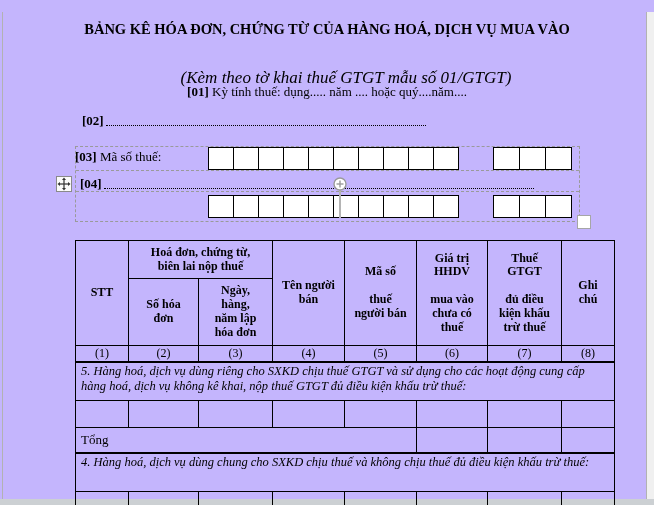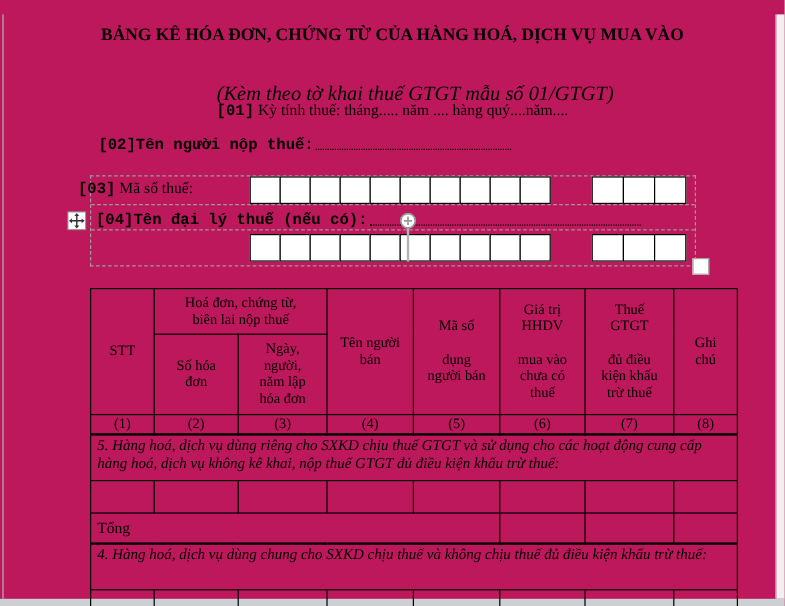--- a/index.html
+++ b/index.html
@@ -1,85 +1,84 @@
 <!DOCTYPE html>
 <html><head>
 <meta charset="utf-8">
 <style>
   html,body{margin:0;padding:0;background:#fff;}
-  .page{position:relative;width:654px;height:505px;background:#be185d;overflow:hidden;
+  .page{position:relative;width:654px;height:505px;background:#c4b5fd;overflow:hidden;
         font-family:"Liberation Serif","DejaVu Serif",serif;color:#000;}
   .abs{position:absolute;}
   .center{left:0;width:654px;text-align:center;}
-  .b{font-weight:bold;font-family:Liberation Mono, monospace;}
+  .b{font-weight:bold;}
 
   
   .edge-left{left:2px;top:12px;width:1px;height:487px;background:#b2b2b2;}
   .edge-right-line{left:646px;top:12px;width:1px;height:487px;background:#b2b2b2;}
   .edge-right-fill{left:647px;top:12px;width:7px;height:487px;background:#f0f0f0;}
   .bottom-strip{left:0;top:499px;width:654px;height:6px;background:#ccd0d3;}
 
   .title{top:21px;font-size:14.5px;font-weight:bold;}
   .subtitle{top:68px;font-size:17px;font-style:italic;margin-left:19px;}
   .line01{top:84px;font-size:13px;}
   .fill-line{display:flex;align-items:flex-end;font-size:13px;}
   .line02{left:82px;top:113px;width:345px;}
   .line04{left:80px;top:176px;width:455px;}
   .leader{flex:1;border-bottom:1px dotted #000;margin:0 1px 3px 2px;height:10px;}
 
   
   .dash-block{left:75px;top:146px;width:505px;height:76px;border:1px dashed #9a9a9a;box-sizing:border-box;}
   .dash-h{position:absolute;left:0;width:503px;height:0;border-top:1px dashed #9a9a9a;}
   .mst-label{font-size:13px;white-space:nowrap;}
-  .lbl03{left:65px;top:149px;}
+  .lbl03{left:75px;top:149px;}
   .lbl05{left:82px;top:198px;}
   .boxrow{display:flex;}
   .digit-box{width:26px;height:23px;border:1px solid #000;background:#fff;box-sizing:border-box;margin-left:-1px;}
   .digit-box:first-child{margin-left:0;}
   .grp2 .digit-box{width:27px;}
   .boxesA1{left:208px;top:147px;}
   .boxesA2{left:493px;top:147px;}
   .boxesB1{left:208px;top:195px;}
   .boxesB2{left:493px;top:195px;}
 
   .move-handle{left:56px;top:176px;width:16px;height:16px;}
   .plus-stem{left:339px;top:190px;width:2px;height:28px;background:#b4b4b4;}
   .plus-circle{left:333px;top:177px;width:14px;height:14px;}
   .currency{left:330px;top:218px;width:246px;text-align:right;font-size:13px;font-style:italic;}
   .small-square{left:577px;top:215px;width:14px;height:14px;border:1px solid #a6a6a6;box-sizing:border-box;background:#fff;}
 
   
   table.main{position:absolute;left:75px;top:240px;width:539px;border-collapse:collapse;table-layout:fixed;}
   table.main td{border:1px solid #000;padding:0;font-size:12px;text-align:center;vertical-align:middle;
                 overflow:hidden;}
-  td.hd{font-weight:normal;white-space:pre-line;line-height:1.15;}
+  td.hd{font-weight:bold;white-space:pre-line;line-height:1.15;}
   tr.h1{height:38px;} tr.h2{height:67px;} tr.nums{height:14px;}
   tr.sec{height:38px;} tr.empty1{height:27px;} tr.tong{height:26px;} tr.empty2{height:16px;}
   tr.sec td{border-top:2px solid #000;font-style:italic;font-size:12.5px;text-align:left;
             vertical-align:top;padding:1px 5px;line-height:1.22;}
   tr.tong td.tlabel{text-align:left;padding-left:5px;font-size:13px;}
   tr.nums td{font-size:12px;}
 </style>
 </head>
 <body>
 
 <div class="page">
 
   <div class="abs edge-left"></div>
   <div class="abs edge-right-line"></div>
   <div class="abs edge-right-fill"></div>
   <div class="abs bottom-strip"></div>
 
   <div class="abs center title">BẢNG KÊ HÓA ĐƠN, CHỨNG TỪ CỦA HÀNG HOÁ, DỊCH VỤ MUA VÀO</div>
   <div class="abs center subtitle">(Kèm theo tờ khai thuế GTGT mẫu số 01/GTGT)</div>
-  <div class="abs center line01"><span class="b">[01]</span><span> Kỳ tính thuế: tháng..... năm .... hàng quý....năm....</span></div>
+  <div class="abs center line01"><span class="b">[01]</span><span> Kỳ tính thuế: dụng..... năm .... hoặc quý....năm....</span></div>
 
   <div class="abs fill-line line02">
     <span class="b">[02]</span>
-      <span class="b"> Tên người nộp thuế:</span>
     <span class="leader"></span>
   </div>
 
   <div class="abs dash-block">
     <div class="dash-h" style="top:23px;"></div>
     <div class="dash-h" style="top:44px;"></div>
   </div>
 
   <div class="abs mst-label lbl03"><span class="b">[03]</span><span> Mã số thuế:</span></div>
 
@@ -96,21 +95,20 @@
       <div class="digit-box"></div>
   </div>
   <div class="abs boxrow grp2 boxesA2">
     <div class="digit-box"></div>
       <div class="digit-box"></div>
       <div class="digit-box"></div>
   </div>
 
   <div class="abs fill-line line04">
     <span class="b">[04]</span>
-      <span class="b"> Tên đại lý thuế (nếu có):</span>
     <span class="leader"></span>
   </div>
 
 
   <div class="abs boxrow boxesB1">
     <div class="digit-box"></div>
       <div class="digit-box"></div>
       <div class="digit-box"></div>
       <div class="digit-box"></div>
       <div class="digit-box"></div>
@@ -161,42 +159,42 @@
     </colgroup>
     <tbody>
     <tr class="h1">
       <td class="hd" rowspan="2">STT</td>
       <td class="hd" colspan="2">Hoá đơn, chứng từ,
 biên lai nộp thuế</td>
       <td class="hd" rowspan="2">Tên người
 bán</td>
       <td class="hd" rowspan="2">Mã số
 
-dụng
+thuế
 người bán</td>
       <td class="hd" rowspan="2">Giá trị
 HHDV
 
 mua vào
 chưa có
 thuế</td>
       <td class="hd" rowspan="2">Thuế
 GTGT
 
 đủ điều
 kiện khấu
 trừ thuế</td>
       <td class="hd" rowspan="2">Ghi
 chú</td>
     </tr>
     <tr class="h2">
       <td class="hd">Số hóa
 đơn</td>
       <td class="hd">Ngày,
-người,
+hàng,
 năm lập
 hóa đơn</td>
     </tr>
     <tr class="nums">
       <td>(1)</td>
       <td>(2)</td>
       <td>(3)</td>
       <td>(4)</td>
       <td>(5)</td>
       <td>(6)</td>

